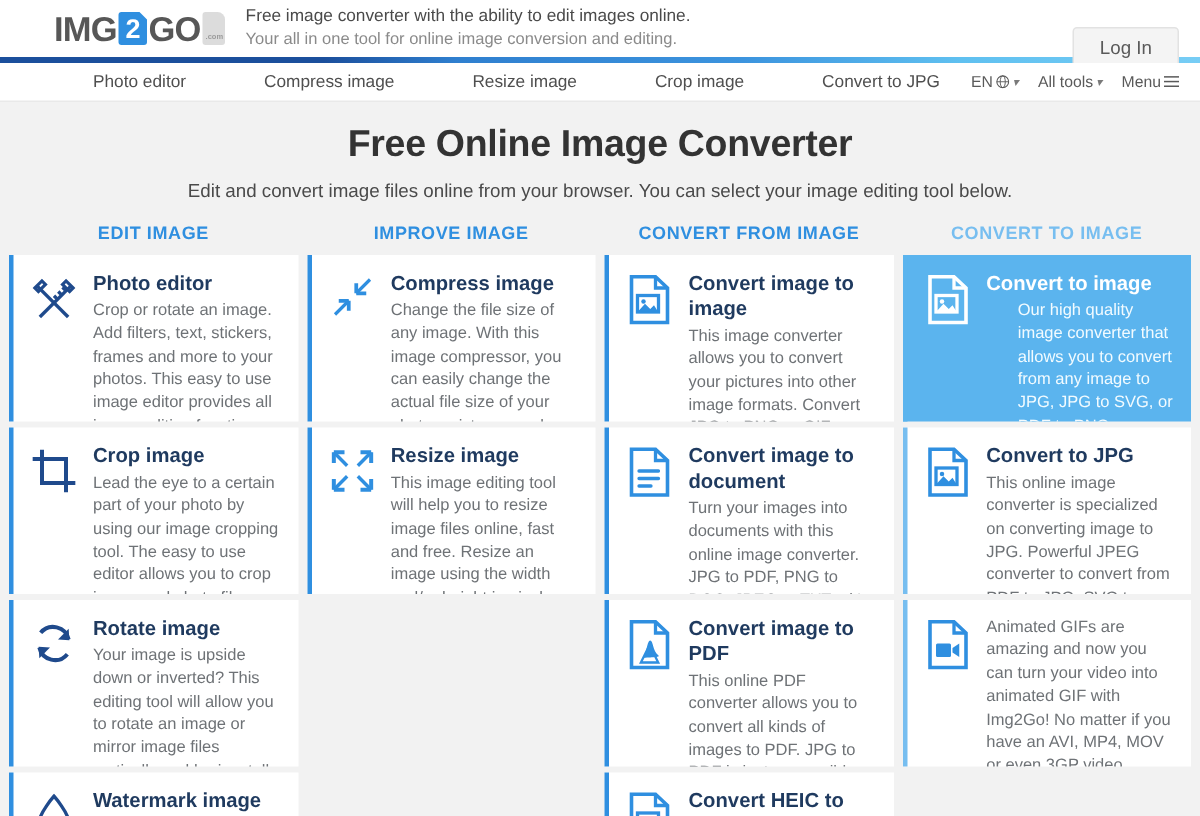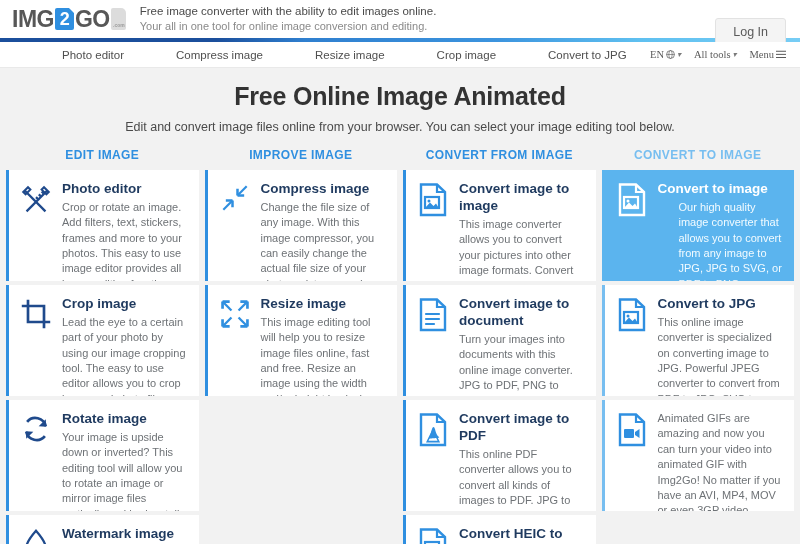--- a/index.html
+++ b/index.html
@@ -9,21 +9,21 @@
     background: #f2f2f2;
     overflow: hidden;
   }
 
   
   .topbar {
     height: 38px;
     background: #ffffff;
     display: flex;
     align-items: center;
-    padding: 0 4px;
+    padding: 0 28px;
     position: relative;
   }
   .logo-wrap { display: flex; align-items: center; margin-left: 8px; }
   .logo {
     font-size: 23px;
     font-weight: bold;
     color: #575757;
     letter-spacing: -0.5px;
     display: flex;
     align-items: center;
@@ -89,21 +89,21 @@
     position: relative;
     border-bottom: 1px solid #e9e9e9;
   }
   .nav-left { display: flex; gap: 0; margin-left: 36px; }
   .nav-left a {
     font-size: 11.5px; color: #4f4f4f; text-decoration: none;
     padding: 0 26px; line-height: 26px;
   }
   .nav-right {
     position: absolute; right: 14px; display: flex; align-items: center; gap: 13px;
-    font-size: 10.5px; color: #5a5a5a; font-family: Liberation Serif, serif;
+    font-size: 10.5px; color: #5a5a5a;
   }
   .nav-right span { display: inline-flex; align-items: center; gap: 2px; cursor: pointer; }
   .caret { font-size: 8px; color: #7a7a7a; }
 
   
   .title-wrap { text-align: center; padding-top: 14px; }
   h1 { font-size: 25px; color: #333333; font-weight: bold; letter-spacing: -0.2px; }
   .subtitle { font-size: 12.5px; color: #4a4a4a; margin-top: 9px; }
 
   
@@ -206,21 +206,21 @@
       <svg width="10" height="9" viewBox="0 0 16 14">
           <rect y="1" width="16" height="1.6" fill="#5a5a5a"></rect>
           <rect y="6" width="16" height="1.6" fill="#5a5a5a"></rect>
           <rect y="11" width="16" height="1.6" fill="#5a5a5a"></rect>
         </svg>
     </span>
   </div>
 </div>
 
 <div class="title-wrap">
-  <h1>Free Online Image Animated</h1>
+  <h1>Free Online Image Converter</h1>
   <div class="subtitle">Edit and convert image files online from your browser. You can select your image editing tool below.</div>
 </div>
 
 <div class="columns">
   <div class="column c0">
     <div class="col-head">EDIT IMAGE</div>
     <div class="cards">
         <div class="card">
           <div class="icon">
             <svg width="34" height="34" viewBox="0 0 36 36" fill="none" stroke="#1f4a8c" stroke-width="2.4">

